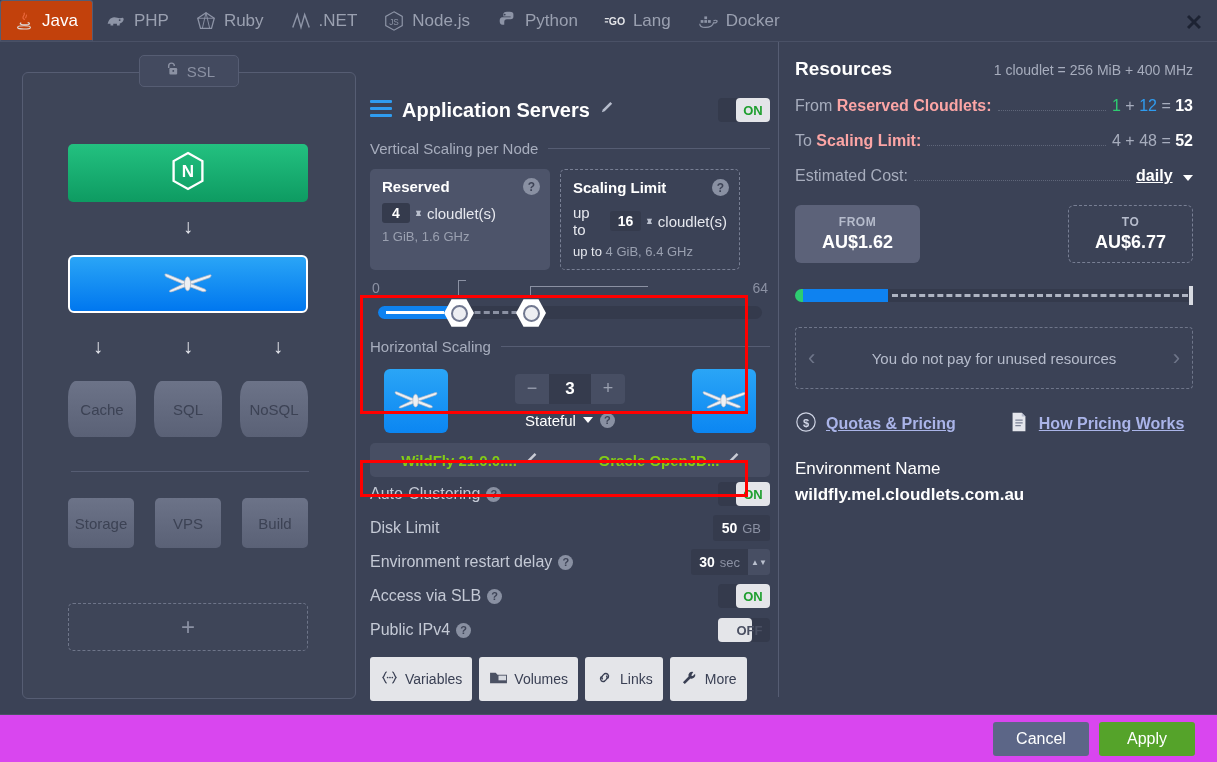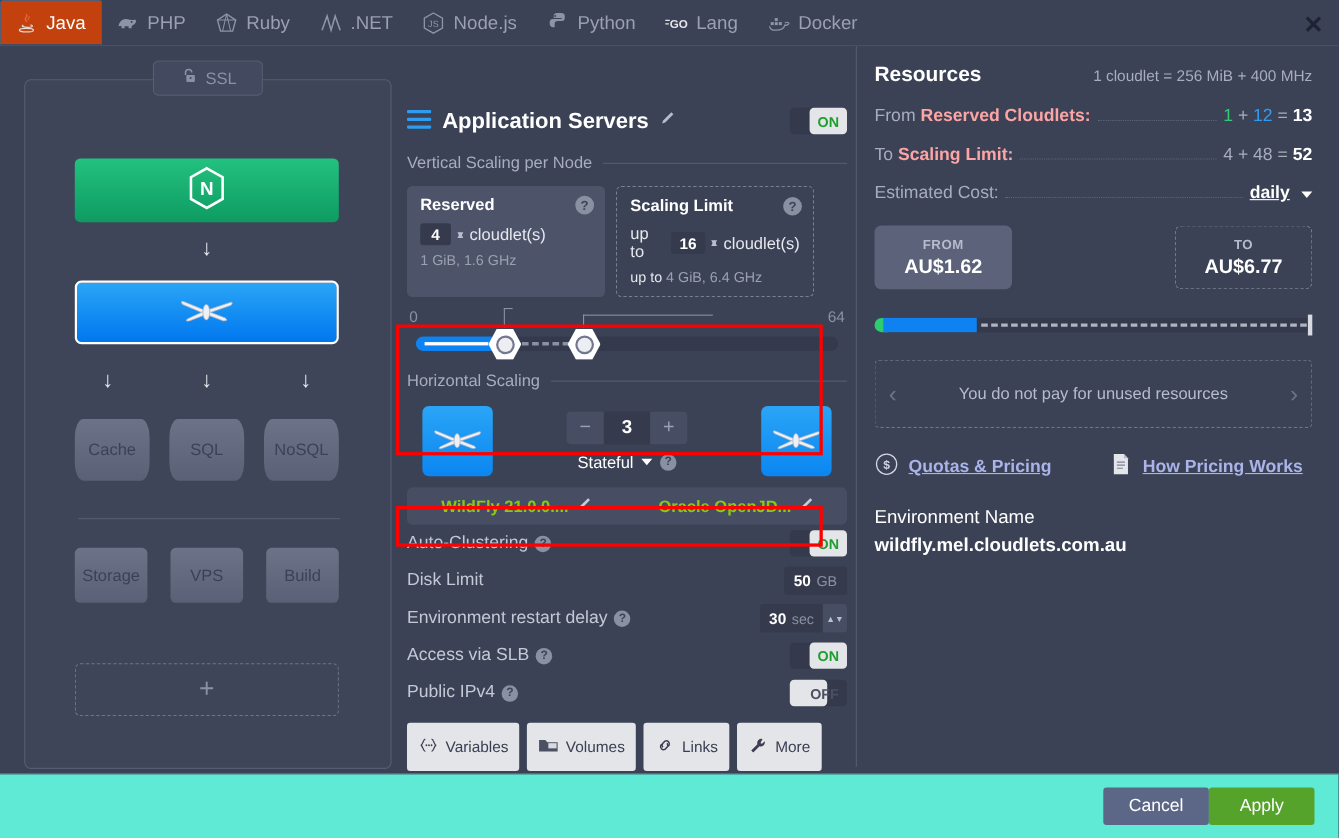--- a/index.html
+++ b/index.html
@@ -262,23 +262,23 @@
   .chev { color: #6e7589; font-size: 22px; cursor: pointer; }
 
   .links { display: flex; gap: 52px; margin-top: 22px; align-items: center; }
   .lnk { display: flex; align-items: center; gap: 9px; cursor: pointer; }
   .lnk span { color: #b9c0ff; color: #aab4e8; font-size: 16px; font-weight: bold; text-decoration: underline; }
   .envname { margin-top: 22px; color: #ffffff; font-size: 17px; }
   .envval { margin-top: 6px; color: #ffffff; font-size: 17px; font-weight: bold; }
 
   
   .footer {
-    position: absolute; left: 0; bottom: 0; width: 1217px; height: 59px;
-    background: #5eead4; border-top: 1px solid #4a5166;
-    display: flex; align-items: center; justify-content: flex-end; 
+    position: absolute; left: 0; bottom: 0; width: 1217px; height: 48px;
+    background: #d946ef; border-top: 1px solid #4a5166;
+    display: flex; align-items: center; justify-content: flex-end; gap: 10px;
     padding-right: 22px;
   }
   .fbtn { width: 96px; height: 34px; border-radius: 3px; color: #ffffff; font-size: 16px;
           display: flex; align-items: center; justify-content: center; cursor: pointer; }
   .fbtn.cancel { background: #5c6687; }
   .fbtn.apply  { background: #55a32a; }
 </style>
 </head>
 <body>
 

